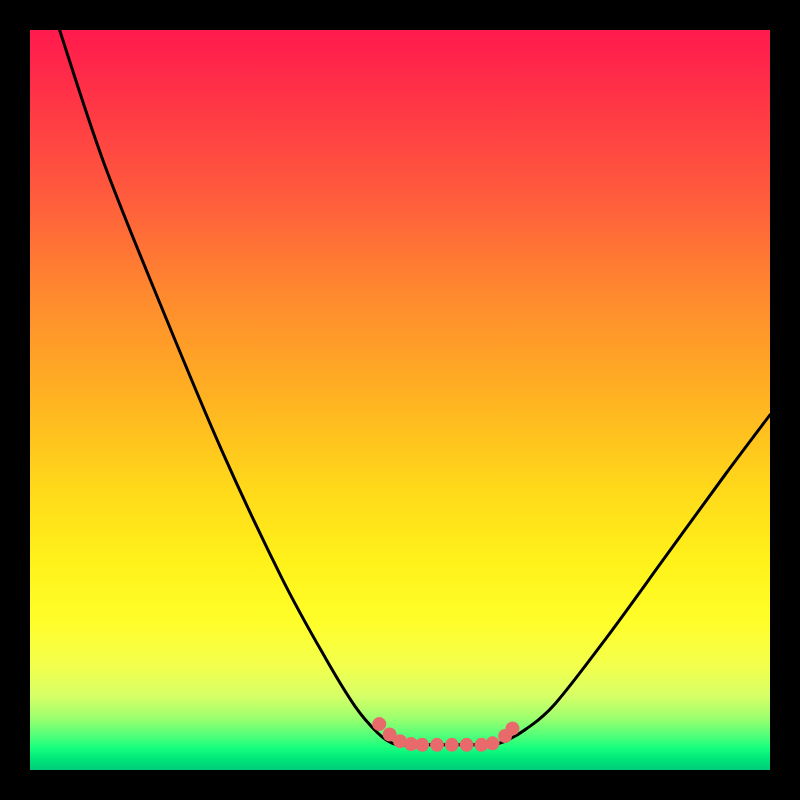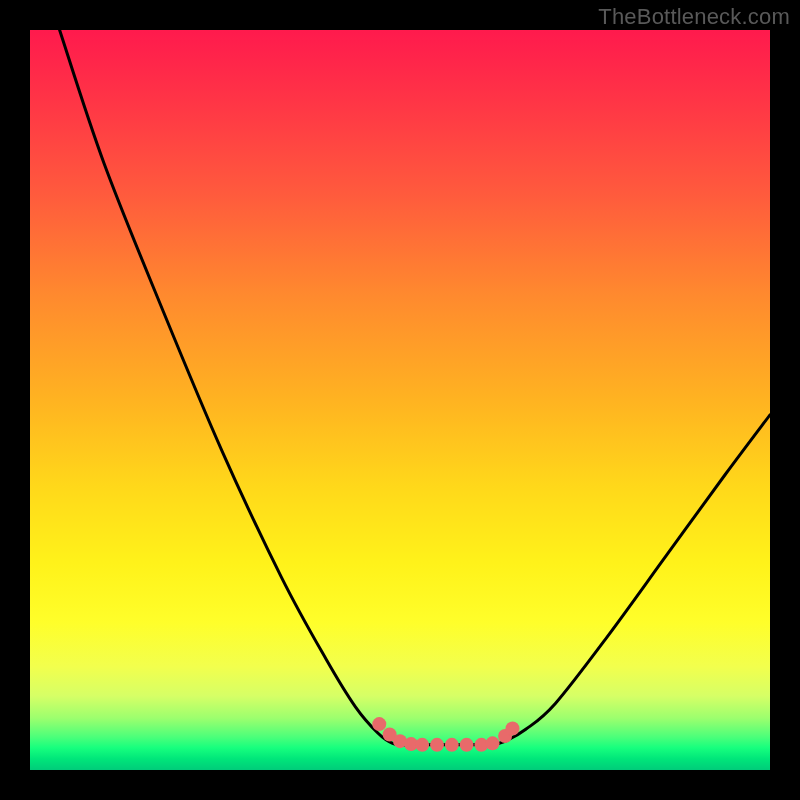--- a/index.html
+++ b/index.html
@@ -82,14 +82,13 @@
           <circle cx="421.80" cy="714.84" r="7" fill="#e86a6a"></circle>
           <circle cx="436.60" cy="714.84" r="7" fill="#e86a6a"></circle>
           <circle cx="451.40" cy="714.84" r="7" fill="#e86a6a"></circle>
           <circle cx="462.50" cy="713.36" r="7" fill="#e86a6a"></circle>
           <circle cx="475.08" cy="705.96" r="7" fill="#e86a6a"></circle>
           <circle cx="482.48" cy="698.56" r="7" fill="#e86a6a"></circle>
         </g>
     </svg>
   </div>
 
-  <div class="watermark">TheBottleneck.com</div>
 </div>
 
 </body></html>

